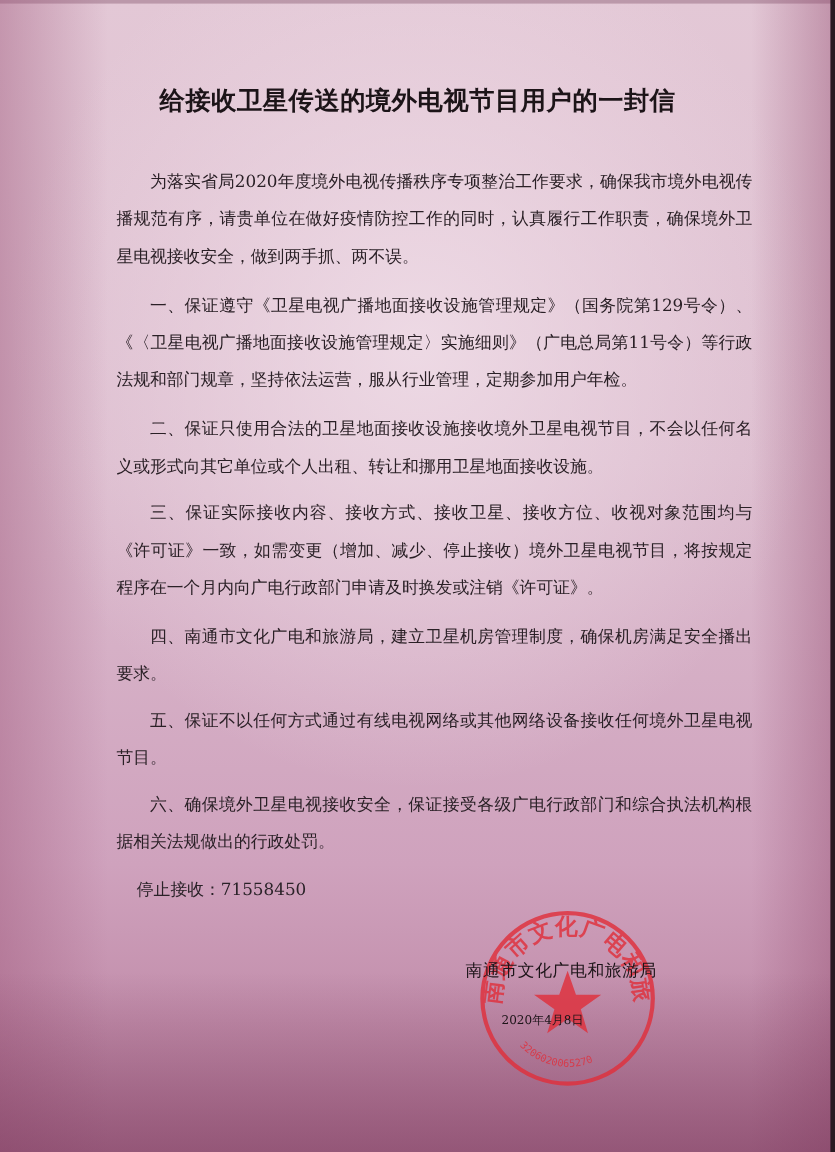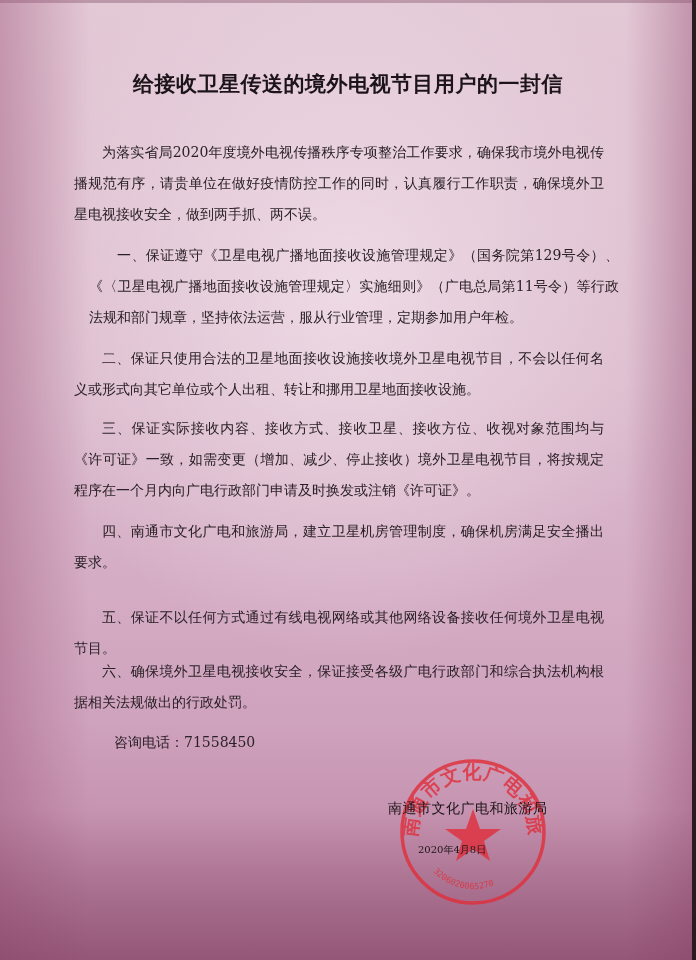--- a/index.html
+++ b/index.html
@@ -47,33 +47,33 @@
       width: 696px;
       text-align: center;
       font-family: "DejaVu Sans", "Liberation Sans", sans-serif;
       font-weight: bold;
       font-size: 21px;
       letter-spacing: 0.5px;
       color: #1c1418;
     }
     .body-text {
       position: absolute;
-      left: 74px;
+      left: 97px;
       width: 530px;
       font-size: 14px;
       line-height: 31px;
       color: #2a2026;
     }
     .para { margin: 0; text-indent: 2em; text-align: justify; }
     .p0 { top: 137px; }
-    .p1 { top: 240px; margin-left: 15px; }
+    .p1 { top: 240px; }
     .p2 { top: 343px; }
     .p3 { top: 413px; }
     .p4 { top: 516px; }
-    .p5 { top: 586px; margin-top: 16px; }
+    .p5 { top: 586px; }
     .p6 { top: 656px; }
     .contact {
       position: absolute;
       top: 727px;
       left: 114px;
       font-size: 14px;
       line-height: 31px;
     }
     .seal {
       position: absolute;
@@ -126,21 +126,21 @@
   <p class="para">四、南通市文化广电和旅游局，建立卫星机房管理制度，确保机房满足安全播出要求。</p>
 </div>
 <div class="body-text p5">
   <p class="para">五、保证不以任何方式通过有线电视网络或其他网络设备接收任何境外卫星电视节目。</p>
 </div>
 <div class="body-text p6">
   <p class="para">六、确保境外卫星电视接收安全，保证接受各级广电行政部门和综合执法机构根据相关法规做出的行政处罚。</p>
 </div>
 
 <div class="contact">
-  <span>咨询电话：</span><span>71558450</span>
+  <span>停止接收：</span><span>71558450</span>
 </div>
 
 <svg class="seal" viewBox="0 0 150 150" xmlns="http://www.w3.org/2000/svg">
   <defs>
     <path id="sealArc" d="M 20 88 A 56 56 0 1 1 130 88"></path>
     <path id="sealArcBottom" d="M 30 108 A 55 55 0 0 0 118 112"></path>
   </defs>
   <circle cx="75" cy="75" r="71" fill="none" stroke="#e0303c" stroke-width="3.5"></circle>
   <text font-size="19" font-weight="bold" fill="#e0303c" font-family="DejaVu Sans, sans-serif" letter-spacing="1">
     <textPath href="#sealArc" startOffset="4%">南通市文化广电和旅游局</textPath>

